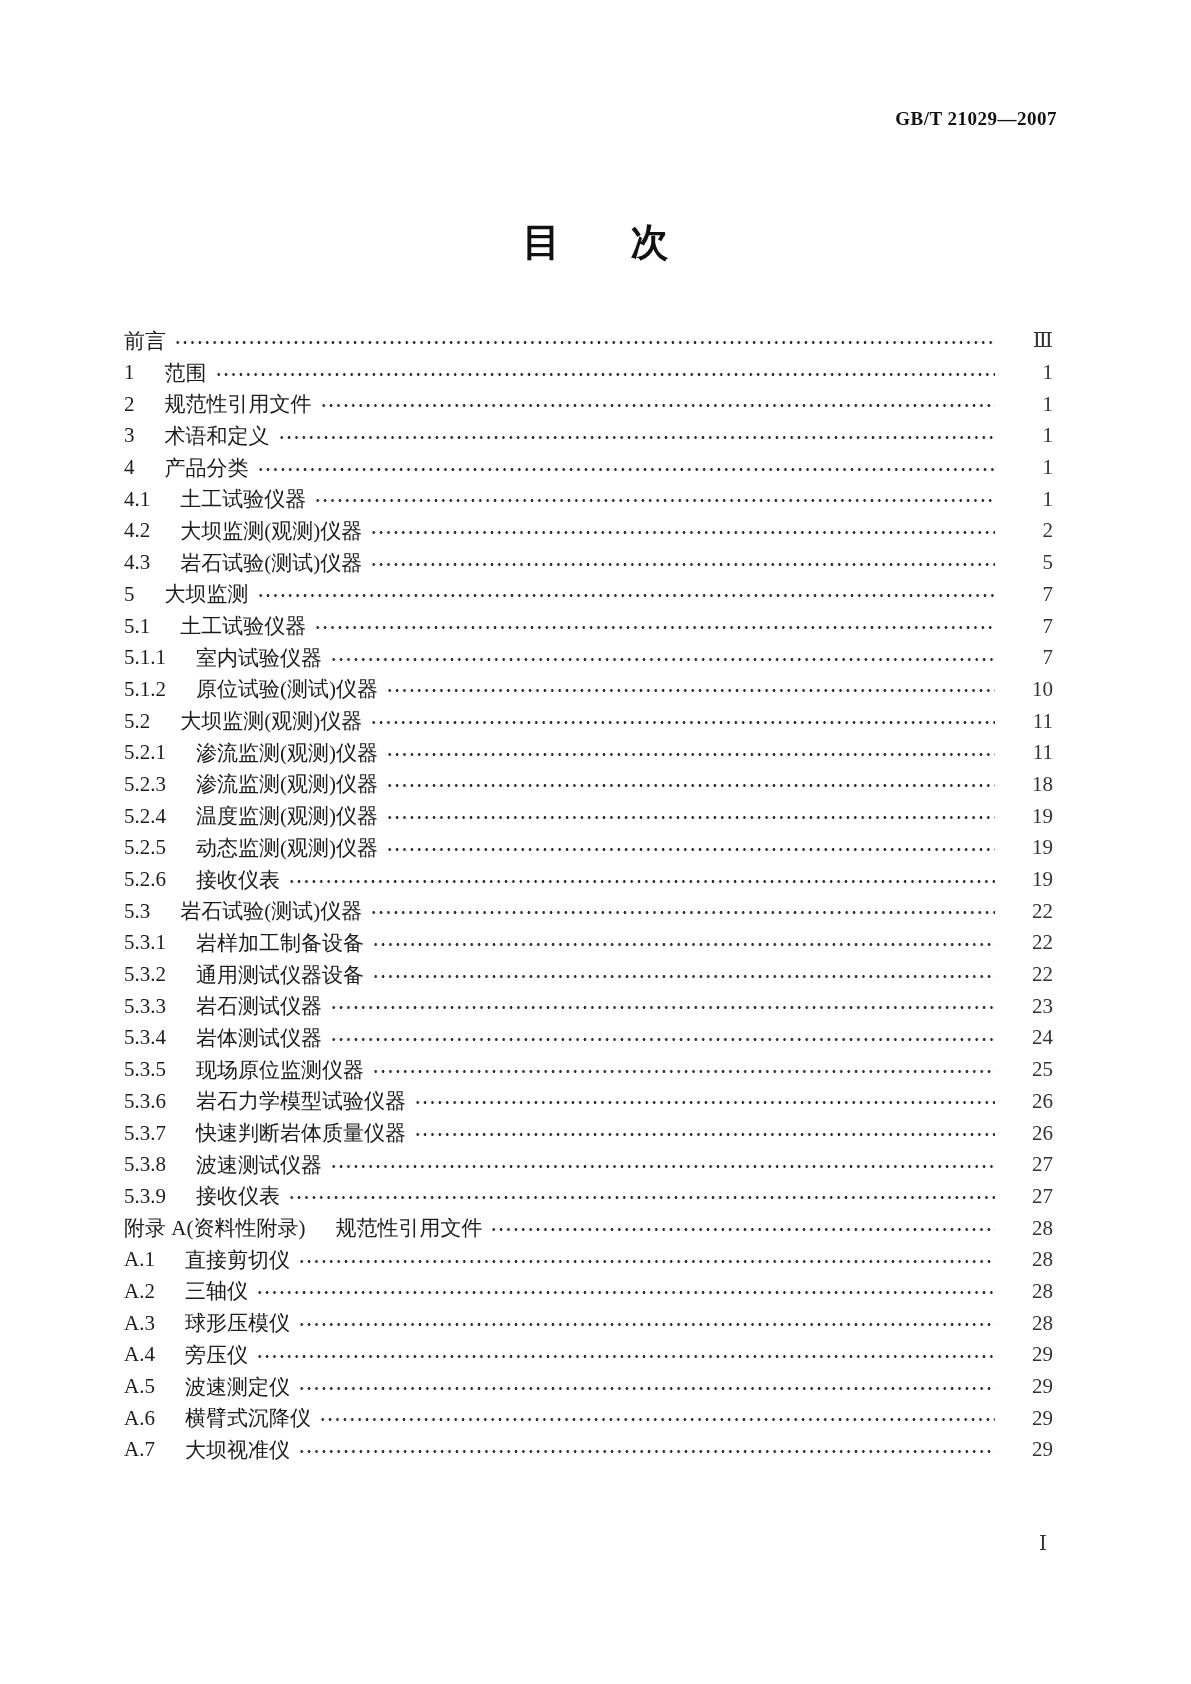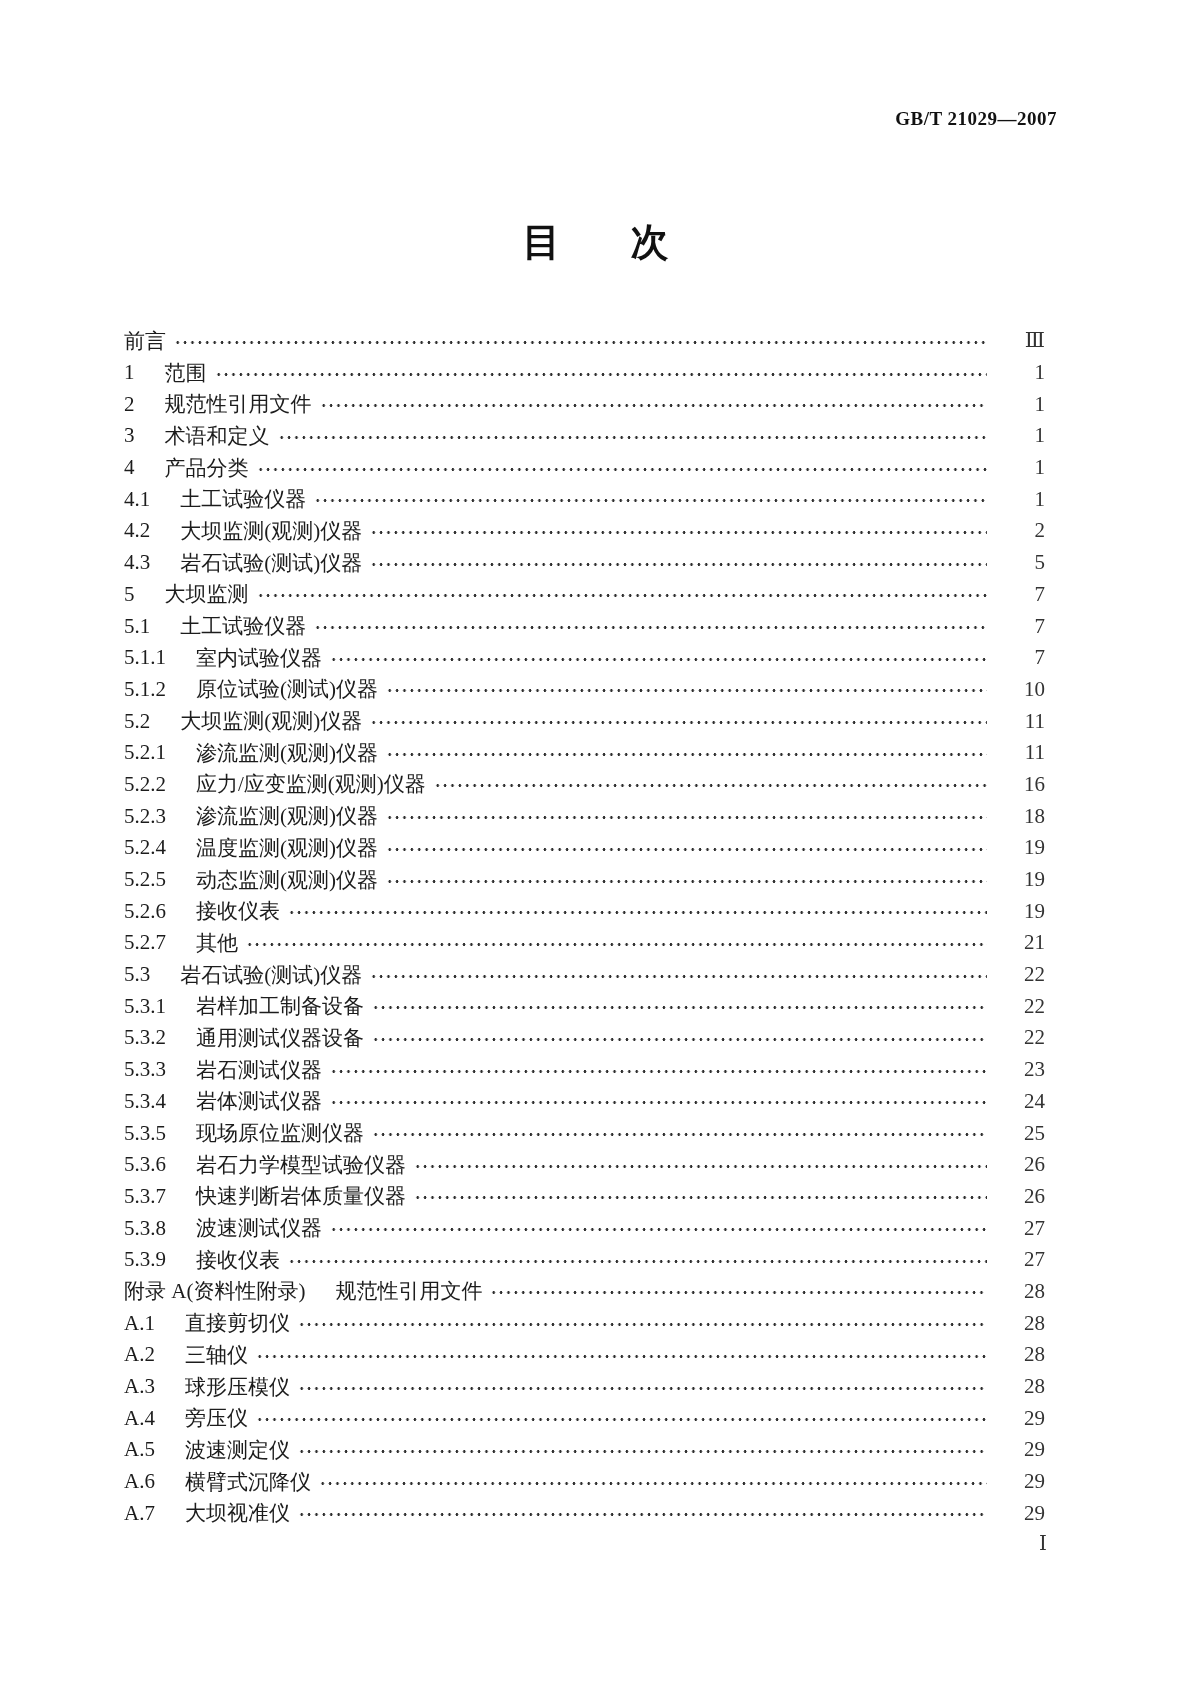--- a/index.html
+++ b/index.html
@@ -37,21 +37,21 @@
     gap: 70px;
     font-size: 38px;
     line-height: 1.1;
     font-weight: 700;
     font-family: "Liberation Sans", "DejaVu Sans", sans-serif;
     color: #111111;
   }
   .toc {
     position: absolute;
     left: 124px;
-    right: 146px;
+    right: 138px;
     top: 325px;
   }
   .toc-row {
     display: flex;
     align-items: center;
     height: 31.7px;
     font-size: 21px;
     white-space: nowrap;
   }
   .toc-num {
@@ -190,26 +190,20 @@
     <span class="toc-page">11</span>
   </div>
 
   <div class="toc-row">
     <span class="toc-num">5.2.1</span>
     <span class="toc-label">渗流监测(观测)仪器</span>
     <span class="dots"></span>
     <span class="toc-page">11</span>
   </div>
 
-  <div class="toc-row">
-    <span class="toc-num">5.2.2</span>
-    <span class="toc-label">应力/应变监测(观测)仪器</span>
-    <span class="dots"></span>
-    <span class="toc-page">16</span>
-  </div>
 
   <div class="toc-row">
     <span class="toc-num">5.2.3</span>
     <span class="toc-label">渗流监测(观测)仪器</span>
     <span class="dots"></span>
     <span class="toc-page">18</span>
   </div>
 
   <div class="toc-row">
     <span class="toc-num">5.2.4</span>
@@ -225,26 +219,20 @@
     <span class="toc-page">19</span>
   </div>
 
   <div class="toc-row">
     <span class="toc-num">5.2.6</span>
     <span class="toc-label">接收仪表</span>
     <span class="dots"></span>
     <span class="toc-page">19</span>
   </div>
 
-  <div class="toc-row">
-    <span class="toc-num">5.2.7</span>
-    <span class="toc-label">其他</span>
-    <span class="dots"></span>
-    <span class="toc-page">21</span>
-  </div>
 
   <div class="toc-row">
     <span class="toc-num">5.3</span>
     <span class="toc-label">岩石试验(测试)仪器</span>
     <span class="dots"></span>
     <span class="toc-page">22</span>
   </div>
 
   <div class="toc-row">
     <span class="toc-num">5.3.1</span>

